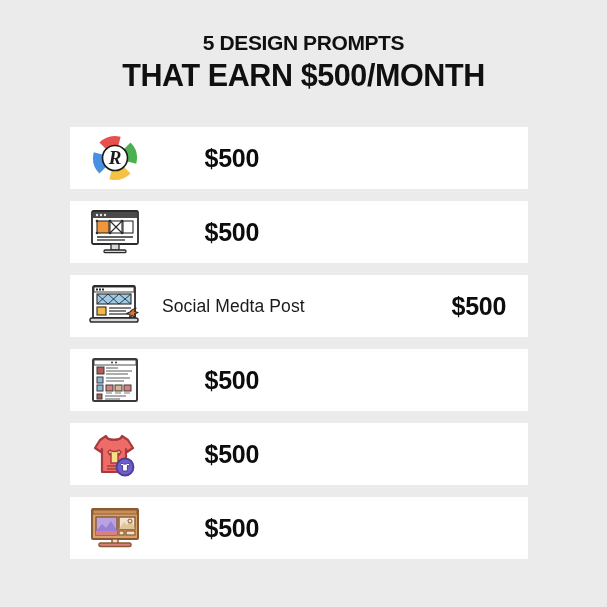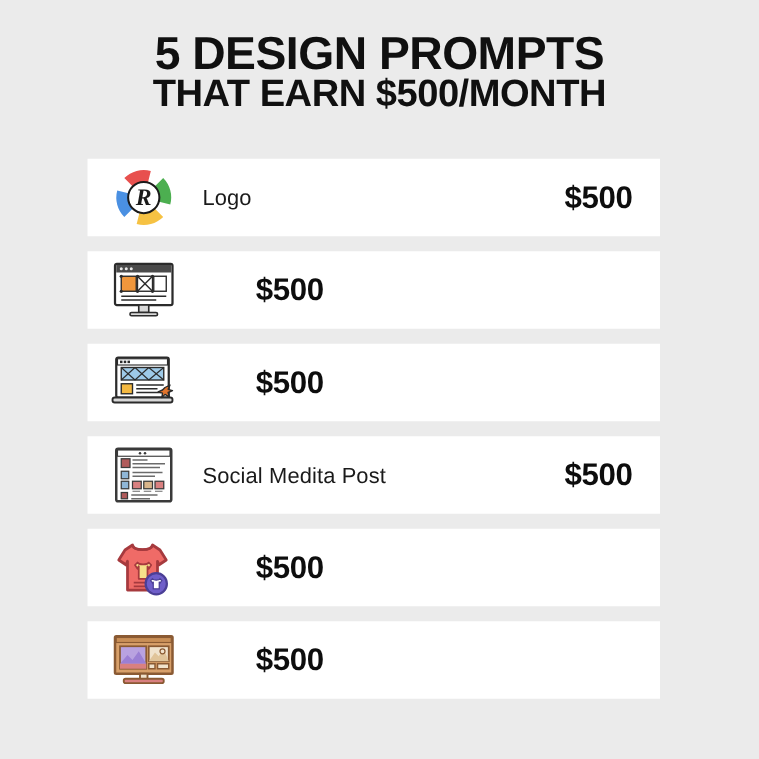--- a/index.html
+++ b/index.html
@@ -18,21 +18,21 @@
   }
   .title-line {
     display:block;
     color:#101010;
     font-weight:bold;
     font-size:30px;
     line-height:33px;
     letter-spacing:-0.4px;
     white-space:nowrap;
   }
-  .title-line.l1 { font-size:37px; }
+  .title-line.l1 { font-size:21px; }
   .title-line.l2 { font-size:30.5px; }
 
   
   #rows {
     position:absolute;
     left:70px;
     top:127px;
     width:458px;
   }
   .row {
@@ -88,21 +88,20 @@
         <g transform="translate(24,24)">
           <path d="M0,-22 A22,22 0 0,1 19,-11 L9,-5 A11,11 0 0,0 0,-11 Z" fill="#e8504e" transform="rotate(-45)"></path>
           <path d="M0,-22 A22,22 0 0,1 19,-11 L9,-5 A11,11 0 0,0 0,-11 Z" fill="#4caf50" transform="rotate(45)"></path>
           <path d="M0,-22 A22,22 0 0,1 19,-11 L9,-5 A11,11 0 0,0 0,-11 Z" fill="#f6c243" transform="rotate(135)"></path>
           <path d="M0,-22 A22,22 0 0,1 19,-11 L9,-5 A11,11 0 0,0 0,-11 Z" fill="#4a90e2" transform="rotate(225)"></path>
           <circle cx="0" cy="0" r="12.5" fill="#ffffff" stroke="#1a1a1a" stroke-width="1.6"></circle>
           <text x="0" y="6" text-anchor="middle" font-family="'Liberation Serif',serif" font-size="19" font-style="italic" font-weight="bold" fill="#1a1a1a">R</text>
         </g>
       </svg>
     </div>
-    <div class="label-cell">Logo</div>
     <div class="price-cell">$500</div>
   </div>
 
   <div class="row">
     <div class="icon-cell">
       <svg width="52" height="48" viewBox="0 0 52 48">
         <rect x="3" y="3" width="46" height="33" rx="1.5" fill="#ffffff" stroke="#2b2b2b" stroke-width="1.8"></rect>
         <rect x="4" y="4" width="44" height="6" fill="#4a4a4a"></rect>
         <circle cx="8" cy="7" r="1.2" fill="#e8e8e8"></circle>
           <circle cx="12" cy="7" r="1.2" fill="#e8e8e8"></circle>
@@ -153,20 +152,21 @@
         <rect x="9" y="25" width="9" height="8" fill="#f4b942" stroke="#2b2b2b" stroke-width="1.1"></rect>
         <g stroke="#2b2b2b" stroke-width="1.2">
           <line x1="21" y1="26" x2="43" y2="26"></line>
             <line x1="21" y1="29" x2="38" y2="29"></line>
             <line x1="21" y1="32" x2="41" y2="32"></line>
         </g>
         <rect x="2" y="36" width="48" height="4" rx="1.8" fill="#d8d8d8" stroke="#2b2b2b" stroke-width="1.5"></rect>
         <path d="M44,28 l4,-2 l-1.5,3.5 l3.5,1 l-3.5,1.5 l1,3.5 l-3.5,-2 l-2.5,2.5 l0.5,-3.5 l-3.5,-1 l3.5,-1.5 z" fill="#e2742c" stroke="#2b2b2b" stroke-width="1.1" stroke-linejoin="round"></path>
       </svg>
     </div>
+    <div class="label-cell">Social Medta Post</div>
     <div class="price-cell">$500</div>
   </div>
 
   <div class="row">
     <div class="icon-cell">
       <svg width="50" height="48" viewBox="0 0 50 48">
         <rect x="3" y="3" width="44" height="42" rx="1.5" fill="#ffffff" stroke="#3a3a3a" stroke-width="2"></rect>
         <rect x="4" y="4" width="42" height="5" fill="#ffffff" stroke="#3a3a3a" stroke-width="0.9"></rect>
         <g fill="#3a3a3a">
             <circle cx="22" cy="6.5" r="1"></circle>
@@ -194,21 +194,20 @@
             <line x1="25" y1="37" x2="31" y2="37"></line>
             <line x1="34" y1="37" x2="40" y2="37"></line>
         </g>
         <rect x="7" y="38" width="5" height="5" fill="#b05a5a" stroke="#3a3a3a" stroke-width="1"></rect>
         <g stroke="#6b6b6b" stroke-width="1.1">
           <line x1="15" y1="40" x2="36" y2="40"></line>
             <line x1="15" y1="43" x2="30" y2="43"></line>
         </g>
       </svg>
     </div>
-    <div class="label-cell">Social Medita Post</div>
     <div class="price-cell">$500</div>
   </div>
 
   <div class="row">
     <div class="icon-cell">
       <svg width="50" height="48" viewBox="0 0 50 48">
         <path d="M16,6 L10,10 L5,18 L11,22 L12,19 L12,42 L36,42 L36,19 L37,22 L43,18 L38,10 L32,6
                  C31,11 17,11 16,6 Z" fill="#ef6b67" stroke="#a63a3e" stroke-width="2.2" stroke-linejoin="round"></path>
         <path d="M16,6 C17,11 31,11 32,6" fill="none" stroke="#a63a3e" stroke-width="1.8"></path>
         <path d="M20,20 L18,22 L20,25 L21,23 L21,33 L28,33 L28,23 L29,25 L31,22 L29,20 C28,22 21,22 20,20 Z" fill="#f6e08a" stroke="#a63a3e" stroke-width="1.4" stroke-linejoin="round"></path>

